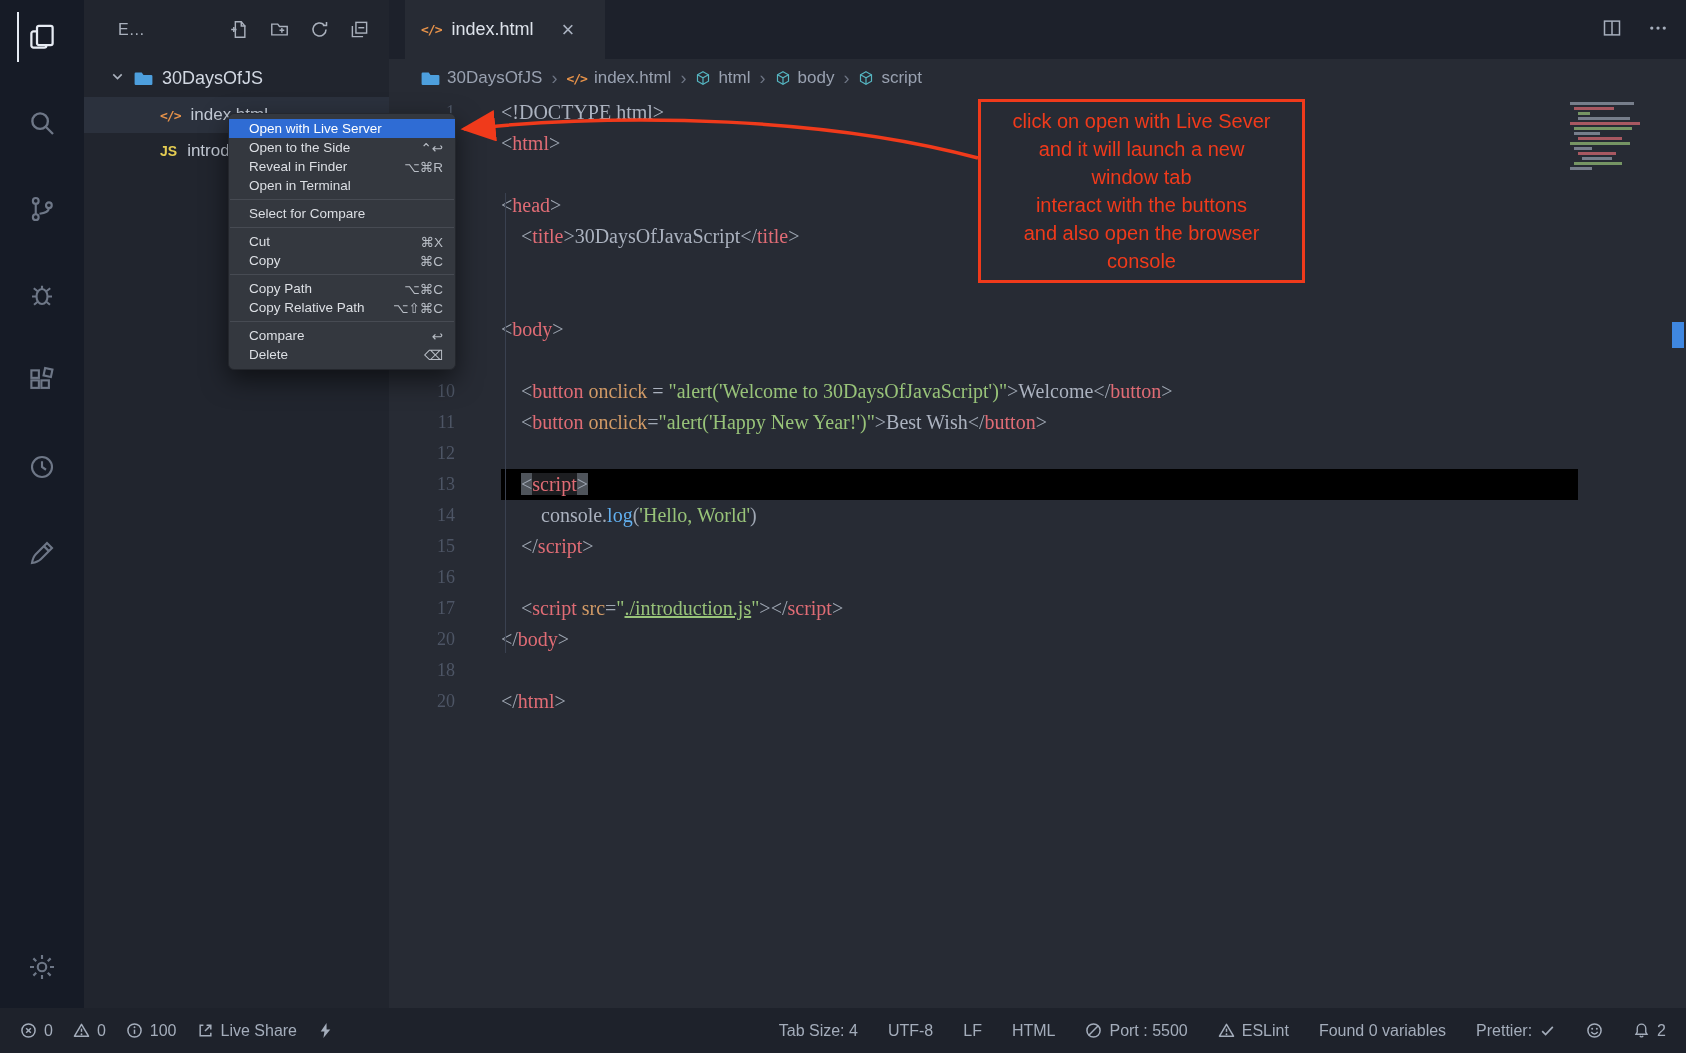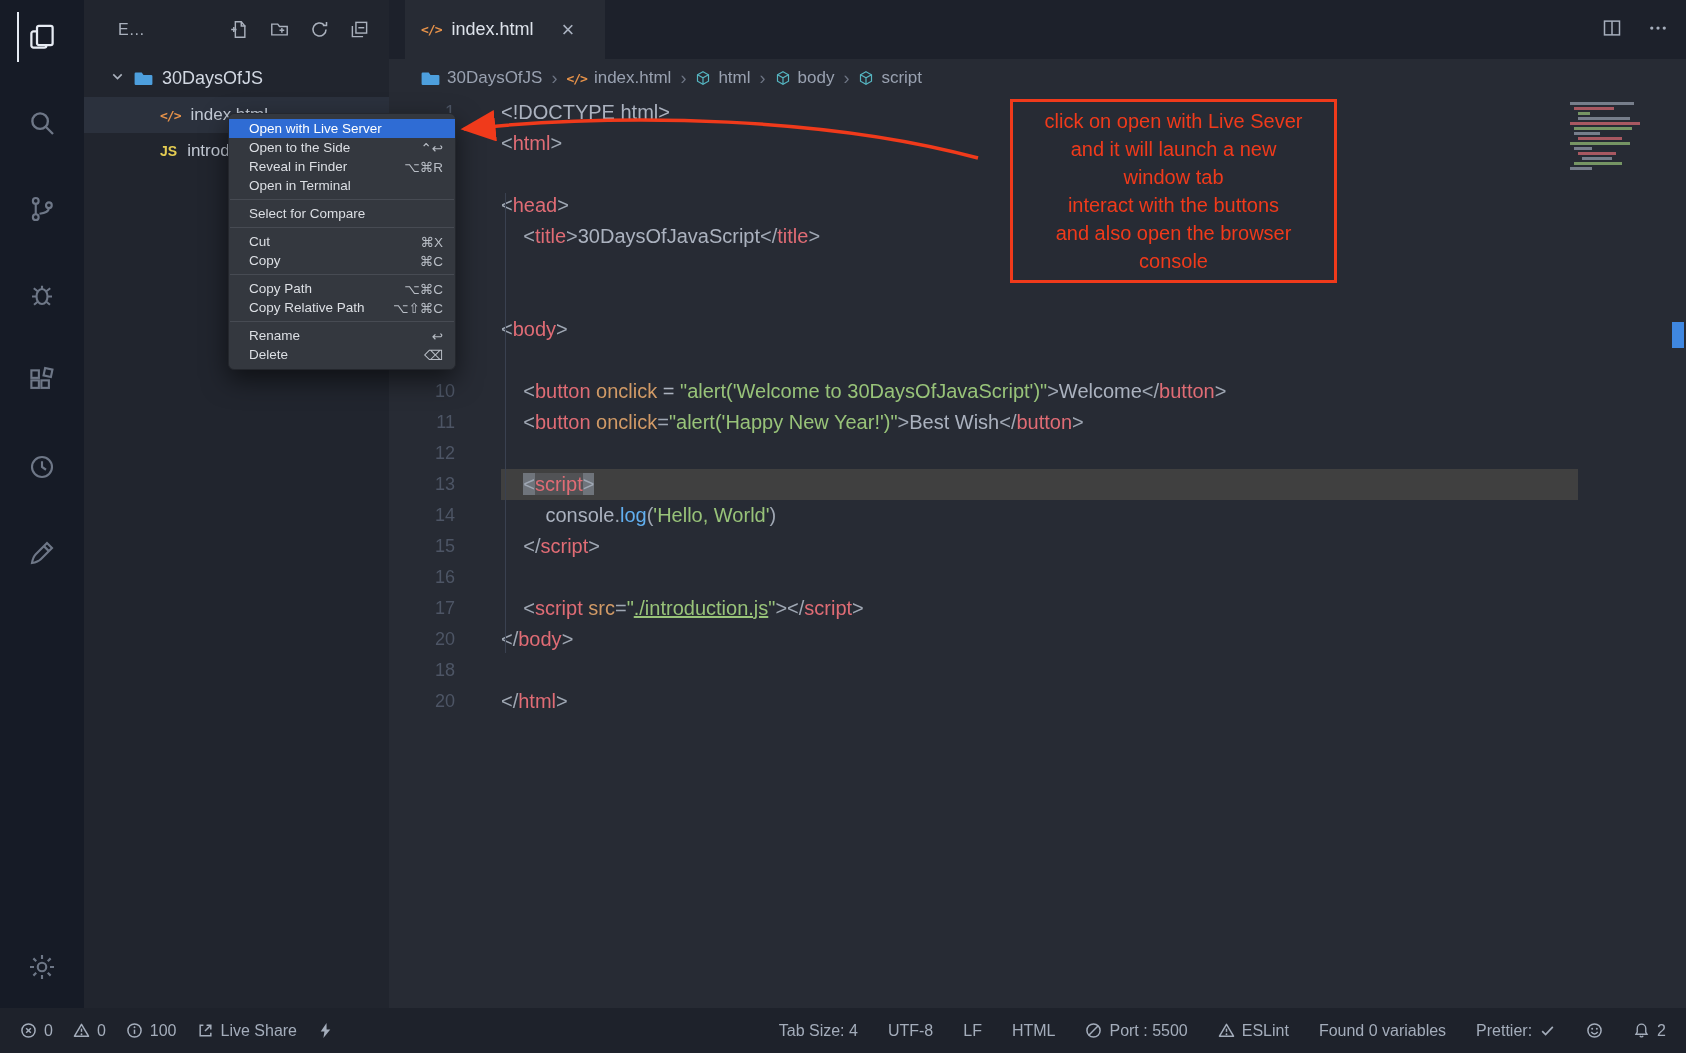--- a/index.html
+++ b/index.html
@@ -43,45 +43,45 @@
   .tabbar { height:59px; background:#1d212b; display:flex; align-items:stretch; position:relative; }
   .tab { margin-left:16px; min-width:200px; background:var(--editor-bg); display:flex; align-items:center; gap:10px; padding:0 16px; font-size:18px; color:#dde2ea; cursor:pointer; }
   .tab-close { margin-left:18px; font-size:22px; color:#aab2c0; cursor:pointer; line-height:1; }
   .tab-actions { position:absolute; right:18px; top:0; height:59px; display:flex; align-items:center; gap:26px; color:#a6aebc; }
   .tab-actions .icon { cursor:pointer; } .tab-actions .icon svg { width:20px; height:20px; }
   .breadcrumbs { height:38px; display:flex; align-items:center; padding-left:32px; gap:9px; font-size:17px; color:#99a1b0; background:var(--editor-bg); }
   .bc-item { display:flex; align-items:center; gap:7px; cursor:pointer; }
   .bc-sep { color:#6e7584; font-size:18px; }
   .icon.cube { color:var(--symbol-icon); } .icon.cube svg { width:16px; height:16px; }
 
-  .code-area { position:relative; height:911px; font-family:Liberation Sans, sans-serif; font-size:20px; }
+  .code-area { position:relative; height:911px; font-family:Liberation Serif, serif; font-size:20px; }
   .code-row { display:flex; height:31px; line-height:31px; white-space:pre; padding-right:108px; }
   .ln { flex:none; width:66px; text-align:right; font-size:18px; color:#4d5565; }
   .code-text { flex:1; margin-left:46px; }
-  .code-row.current .code-text { background:#404040; }
+  .code-row.current .code-text { background:#000000; }
   .t-pln { color:var(--plain); } .t-pun { color:var(--punct); } .t-tag { color:var(--tag); }
   .t-attr { color:var(--attribute); } .t-str { color:var(--string); } .t-fn { color:var(--func); }
   .t-link { color:var(--string); text-decoration:underline; }
   .t-selpun { color:var(--punct); background:rgba(158,168,182,.5); }
   .t-seltag { color:var(--tag); background:rgba(158,168,182,.18); }
   .indent-guide { position:absolute; left:116px; top:96px; width:1px; height:460px; background:#3a4150; }
   .minimap { position:absolute; top:5px; right:28px; width:88px; }
   .overview-marker { position:absolute; right:2px; top:225px; width:12px; height:26px; background:#3f87e0; }
 
   
   .context-menu { position:absolute; left:228px; top:113px; width:228px; background:#34383f; border:1px solid #24272d;
     border-radius:6px; box-shadow:0 10px 26px rgba(0,0,0,.55); padding:5px 0; z-index:40; font-size:13.5px; color:#dcdfe4; }
   .menu-item { display:flex; justify-content:space-between; align-items:center; height:19px; padding:0 12px 0 20px; cursor:pointer; }
   .menu-item.selected { background:var(--menu-highlight); color:#fff;text-align:center; }
   .menu-item .sc { color:#b9bec6; margin-left:22px; }
   .menu-item.selected .sc { color:#e8eefc; }
   .menu-divider { height:1px; background:#474b53; margin:4px 1px; }
 
   
-  .annotation-box { position:absolute; left:978px; top:99px; width:327px; border:3px solid var(--annotation-red); padding:5px 2px; z-index:30; text-align:center; background:transparent;margin-left:32px; }
+  .annotation-box { position:absolute; left:978px; top:99px; width:327px; border:3px solid var(--annotation-red); padding:5px 2px; z-index:30; text-align:center; background:transparent; }
   .ann-line { color:var(--annotation-red); font-size:20px; line-height:28px; }
   .arrow-overlay { position:absolute; left:0; top:0; width:1686px; height:1053px; z-index:45; pointer-events:none; }
 
   
   .status-bar { position:absolute; left:0; bottom:0; width:1686px; height:45px; background:#1e222b;
     display:flex; align-items:center; justify-content:space-between; padding:0 20px; color:#a4adbb; font-size:16px; z-index:6; }
   #status-left, #status-right { display:flex; align-items:center; }
   #status-left { gap:20px; } #status-right { gap:30px; }
   .st-item { display:flex; align-items:center; gap:7px; cursor:pointer; white-space:nowrap; }
   .st-item .icon svg { width:17px; height:17px; }
@@ -388,21 +388,21 @@
       <div class="menu-item">
         <span>Copy Path</span>
         <span class="sc">⌥⌘C</span>
       </div>
       <div class="menu-item">
         <span>Copy Relative Path</span>
         <span class="sc">⌥⇧⌘C</span>
       </div>
       <div class="menu-divider"></div>
       <div class="menu-item">
-        <span>Rename</span>
+        <span>Compare</span>
         <span class="sc">↩</span>
       </div>
       <div class="menu-item">
         <span>Delete</span>
         <span class="sc">⌫</span>
       </div>
     </div>
 
   <div class="annotation-box" id="annotation">
       <div class="ann-line">click on open with Live Sever</div>

